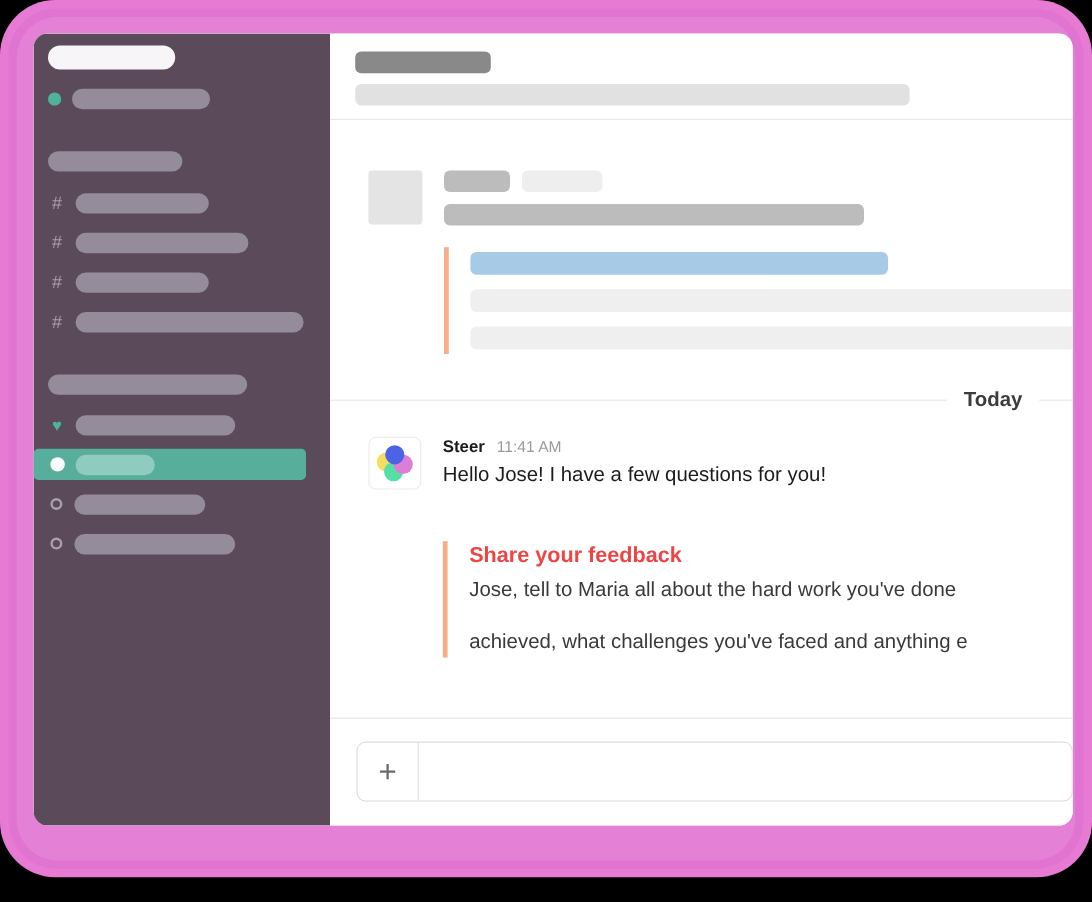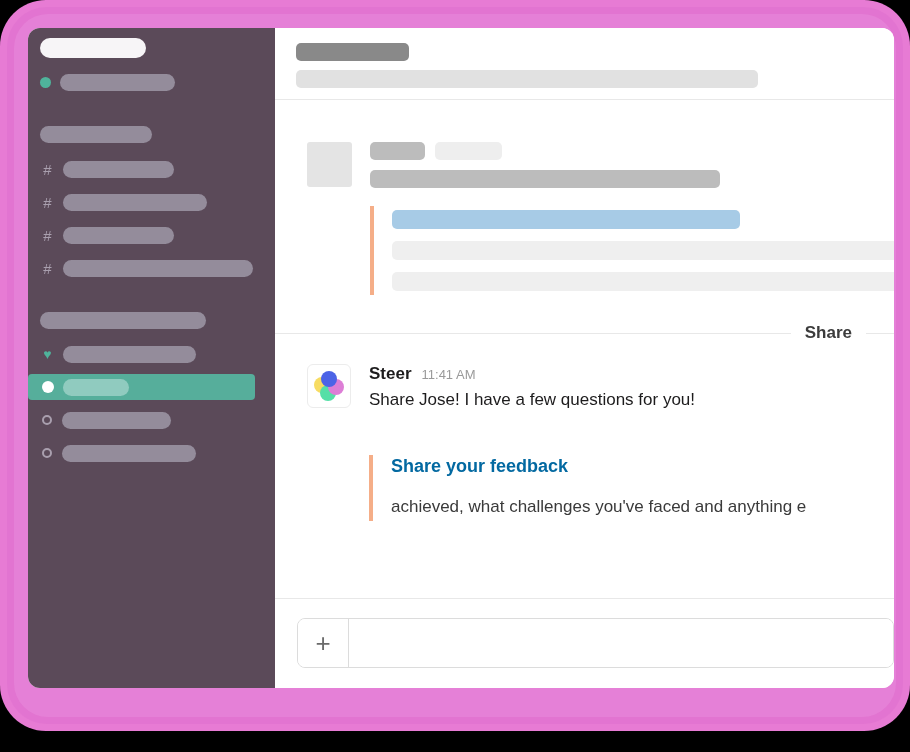--- a/index.html
+++ b/index.html
@@ -267,40 +267,40 @@
     height: 30px;
   }
   .petal { position: absolute; width: 16px; height: 16px; border-radius: 50%; }
   .petal-top    { background: #4C63E6; left: 7px;  top: 0px; z-index: 3; }
   .petal-right  { background: #DD7ED6; left: 14px; top: 8px; z-index: 2; }
   .petal-bottom { background: #55DFA7; left: 6px;  top: 14px; z-index: 2; }
   .petal-left   { background: #F7DC62; left: 0px;  top: 6px; z-index: 1; }
 
   .msg-body { margin-left: 18px; flex: 1 1 auto; min-width: 0; }
   .msg-head { display: flex; align-items: baseline; }
-  .msg-author { font-size: 17px; font-weight: bold; color: #1D1C1D; }
+  .msg-author { font-size: 14px; font-weight: bold; color: #1D1C1D; }
   .msg-time { font-size: 13px; color: #9A9A9A; margin-left: 10px; }
   .msg-text {
     font-size: 17px;
     color: #1D1C1D;
     margin-top: 5px;
     line-height: 1.35;
     white-space: nowrap;
   }
 
   .quote {
     margin-top: 19px;
     border-left: 4px solid #F5AE88;
     padding-left: 18px;
     white-space: nowrap;
   }
   .quote-title {
     font-size: 18px;
     font-weight: bold;
-    color: #0369a1;
+    color: #ef4444;
     line-height: 1.3;
     margin-top: 43px;
   }
   .quote-text {
     font-size: 17px;
     color: #3A3A3A;
     line-height: 1.55;
     margin-top: 5px;
   }
 
@@ -428,41 +428,42 @@
             <div class="skel-quote">
               <div class="skel-q-blue"></div>
               <div class="skel-q-gray"></div>
               <div class="skel-q-gray"></div>
             </div>
           </div>
         </article>
 
         <div class="today-divider">
           <div class="today-line"></div>
-          <span class="today-label">Share</span>
+          <span class="today-label">Today</span>
         </div>
 
         <article class="real-msg">
           <div class="avatar-box">
             <div class="avatar-flower">
               <span class="petal petal-left"></span>
               <span class="petal petal-bottom"></span>
               <span class="petal petal-right"></span>
               <span class="petal petal-top"></span>
             </div>
           </div>
           <div class="msg-body">
             <div class="msg-head">
               <span class="msg-author">Steer</span>
               <span class="msg-time">11:41 AM</span>
             </div>
-            <div class="msg-text">Share Jose! I have a few questions for you!</div>
+            <div class="msg-text">Hello Jose! I have a few questions for you!</div>
 
             <div class="quote">
               <div class="quote-title">Share your feedback</div>
+              <div class="quote-text">Jose, tell to Maria all about the hard work you've done</div>
               <div class="quote-text" style="margin-top:16px;">achieved, what challenges you've faced and anything e</div>
             </div>
           </div>
         </article>
       </div>
 
       <div class="composer-wrap">
         <div class="composer">
           <div class="plus-btn">+</div>
           <input class="composer-input" type="text" placeholder="" style="">

